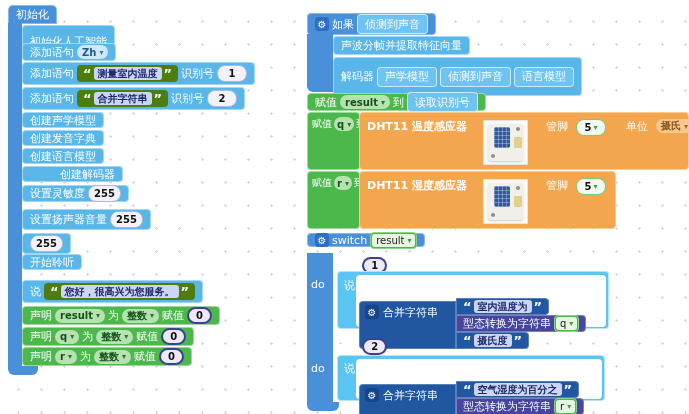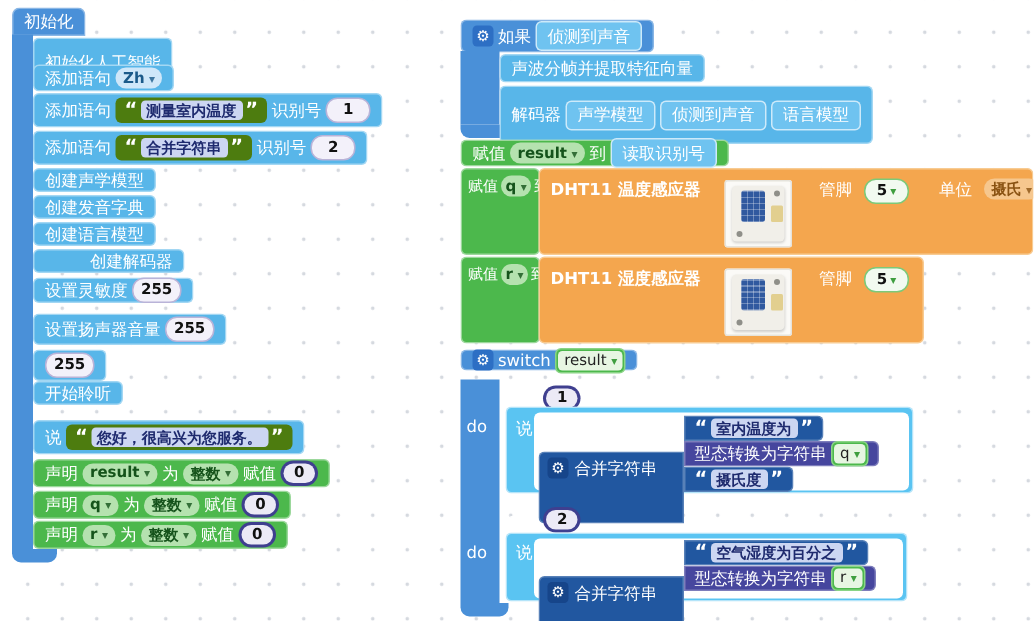--- a/index.html
+++ b/index.html
@@ -63,21 +63,21 @@
   .dht .sensor{position:absolute;left:11px;top:7px;width:16px;height:21px;background:#30599f;
        border-radius:2px;
        background-image:repeating-linear-gradient(0deg,rgba(255,255,255,.3) 0 1px,transparent 1px 4px),
                         repeating-linear-gradient(90deg,rgba(255,255,255,.3) 0 1px,transparent 1px 4px);}
   .dht .conn{position:absolute;right:6px;top:17px;width:8px;height:11px;background:#e2cf8f;border-radius:1px;}
   .dht .h1{position:absolute;right:8px;top:7px;width:4px;height:4px;border-radius:50%;background:#8f8f89;}
   .dht .h2{position:absolute;left:8px;bottom:7px;width:4px;height:4px;border-radius:50%;background:#8f8f89;}
   .navylab{position:absolute;display:flex;align-items:flex-start;gap:4px;padding:3px 5px;
        box-sizing:border-box;border-radius:4px 0 0 4px;margin-top:24px;}
   .row17{position:absolute;height:17px;display:inline-flex;align-items:center;gap:3px;
-       padding:0 6px;border-radius:0 4px 4px 0;box-sizing:border-box;white-space:nowrap;}
+       padding:0 6px;border-radius:0 4px 4px 0;box-sizing:border-box;white-space:nowrap;margin-top:21px;}
 </style>
 </head>
 <body>
 
 <div class="canvas">
 
   <div class="blk c-blue" style="left:8px;top:5px;height:19px;border-radius:5px 5px 0 0;">
     <span class="lbl">初始化</span>
   </div>
   <div class="spine" style="left:8px;top:23px;height:344px;"></div>

